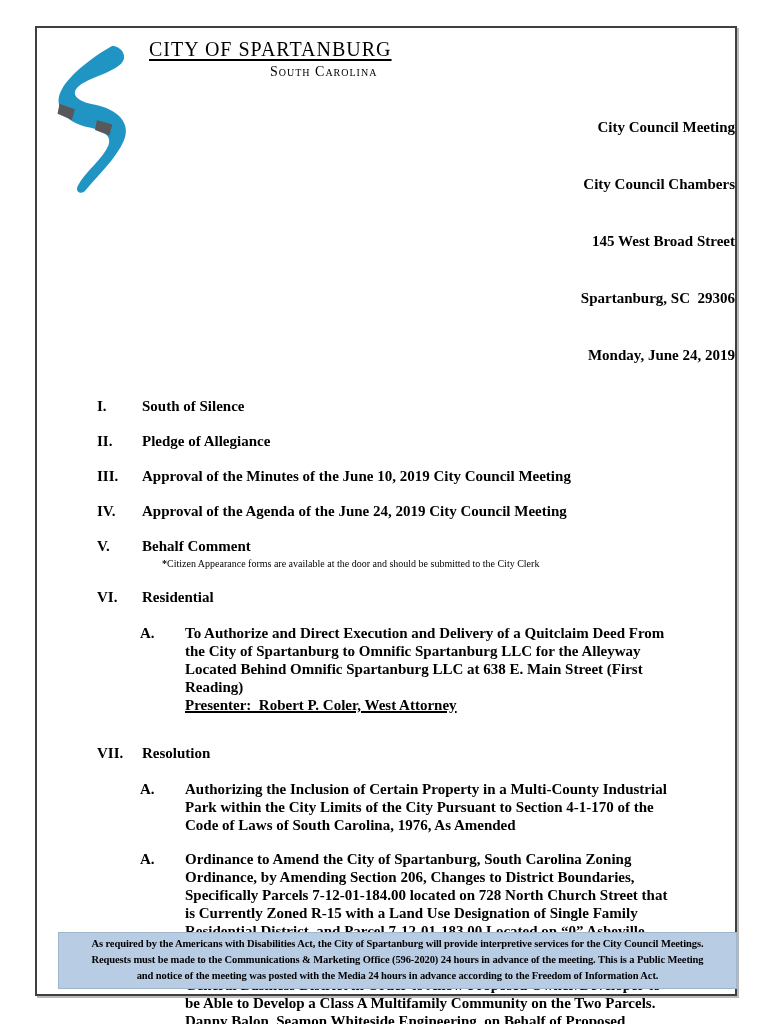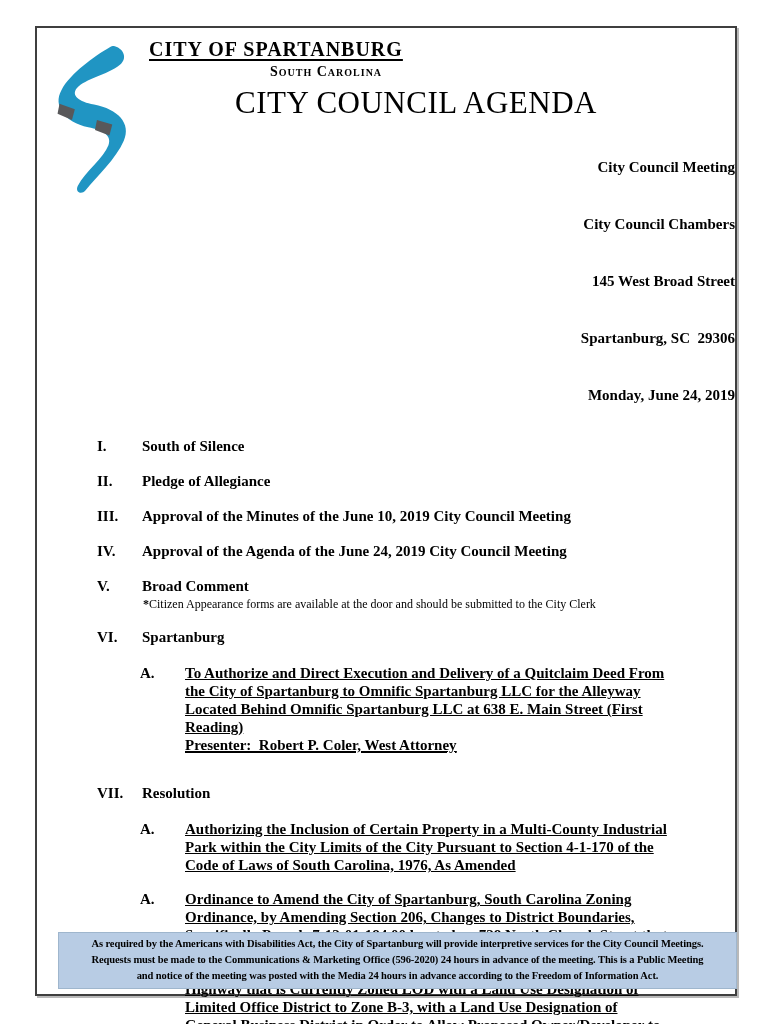--- a/index.html
+++ b/index.html
@@ -7,45 +7,45 @@
     width:770px;height:1024px;position:relative;overflow:hidden;
     font-family:"Liberation Serif", serif;color:#000;
   }
   .page-frame{
     position:absolute;left:35px;top:26px;width:702px;height:970px;
     box-sizing:border-box;border:2px solid #3f3f3f;background:#fff;
     box-shadow:2px 2px 0 #b9b9b9;
   }
   .logo{position:absolute;left:10px;top:16px;width:96px;height:152px;}
   .org{
-    margin:10px 0 0 112px;font-size:20px;line-height:22px;font-weight:bold;
+    margin:10px 0 0 112px;font-size:20px;line-height:22px;font-weight:normal;
     letter-spacing:1px;text-decoration:underline;text-decoration-thickness:2px;
     text-underline-offset:3px;
   }
   .state{
-    margin:4px 0 0 233px;font-size:14px;line-height:16px;font-weight:bold;
+    margin:4px 0 0 233px;font-size:14px;line-height:16px;font-weight:normal;
     font-variant:small-caps;letter-spacing:1px;
   }
   .doc-title{margin:6px 0 0 198px;font-size:31px;line-height:34px;font-weight:normal;letter-spacing:.5px;}
   .minfo{text-align:right;font-weight:bold;font-size:15px;line-height:19px;white-space:pre-wrap;}
   .agenda{margin-top:-6px;}
   .item{display:flex;margin:0 0 17px 60px;font-weight:bold;font-size:15px;line-height:18px;}
   .item .num{flex:0 0 45px;}
   .item .body{flex:1 1 auto;}
   .item.has-note{margin-bottom:15px;}
-  .note{font-weight:normal;font-size:12px;line-height:18px;margin-left:1px;}
+  .note{font-weight:normal;font-size:10px;line-height:18px;margin-left:20px;}
   .note .star{font-weight:bold;}
   .group{margin:0;}
   .group .item{margin-bottom:0;}
   .group.g7{margin-top:30px;}
   .group.g8{margin-top:14px;}
   .sub{display:flex;margin:18px 0 0 103px;font-weight:bold;font-size:15px;line-height:18px;}
   .group.g8 .sub{margin-top:16px;}
   .sub .letter{flex:0 0 45px;}
-  .sub .sbody{width:486px;text-decoration:underline;}
+  .sub .sbody{width:486px;}
   .presenter{text-decoration:underline;text-decoration-thickness:1.5px;white-space:pre-wrap;}
   .footer-box{
     position:absolute;left:12px;right:-2px;bottom:5px;
     background:#b8cce4;border:1px solid #9fb6cd;
     padding:3px 26px 4px;box-sizing:border-box;
     text-align:center;font-weight:bold;font-size:10.5px;line-height:16px;
     letter-spacing:-0.1px;
     margin-left:9px;
   }
 </style>
@@ -66,21 +66,20 @@
       C68,101 58,95 43,92
       C18,86 6,68 15,51
       C24,33 50,13 65,4
       C68,2 70,2 72,3 Z"></path>
     <path fill="#58585a" d="M13,66 L29,72 26,84 11,77 Z"></path>
     <path fill="#58585a" d="M52,84 L68,89 65,101 50,95 Z"></path>
   </svg>
 
   <div class="org">CITY OF SPARTANBURG</div>
   <div class="state">South Carolina</div>
-  <div class="doc-title">CITY COUNCIL AGENDA</div>
 
   <div class="minfo">
     <div>City Council Meeting</div>
     <div>City Council Chambers</div>
     <div>145 West Broad Street</div>
     <div>Spartanburg, SC  29306</div>
     <div>Monday, June 24, 2019</div>
   </div>
 
   <div class="agenda">
@@ -109,30 +108,30 @@
     <div class="item">
       <span class="num">IV.</span>
       <div class="body">
           <div>Approval of the Agenda of the June 24, 2019 City Council Meeting</div>
         </div>
     </div>
 
     <div class="item has-note">
       <span class="num">V.</span>
       <div class="body">
-        <div>Broad Comment</div>
+        <div>Behalf Comment</div>
         <div class="note"><span class="star">*</span><span>Citizen Appearance forms are available at the door and should be submitted to the City Clerk</span></div>
       </div>
     </div>
 
     <div class="group g6">
       <div class="item">
         <span class="num">VI.</span>
         <div class="body">
-            <div>Spartanburg</div>
+            <div>Residential</div>
           </div>
       </div>
       <div class="sub">
         <span class="letter">A.</span>
         <div class="sbody">
           <div>To Authorize and Direct Execution and Delivery of a Quitclaim Deed From the City of Spartanburg to Omnific Spartanburg LLC for the Alleyway Located Behind Omnific Spartanburg LLC at 638 E. Main Street (First Reading)</div>
           <div class="presenter">Presenter:  Robert P. Coler, West Attorney</div>
         </div>
       </div>
     </div>

